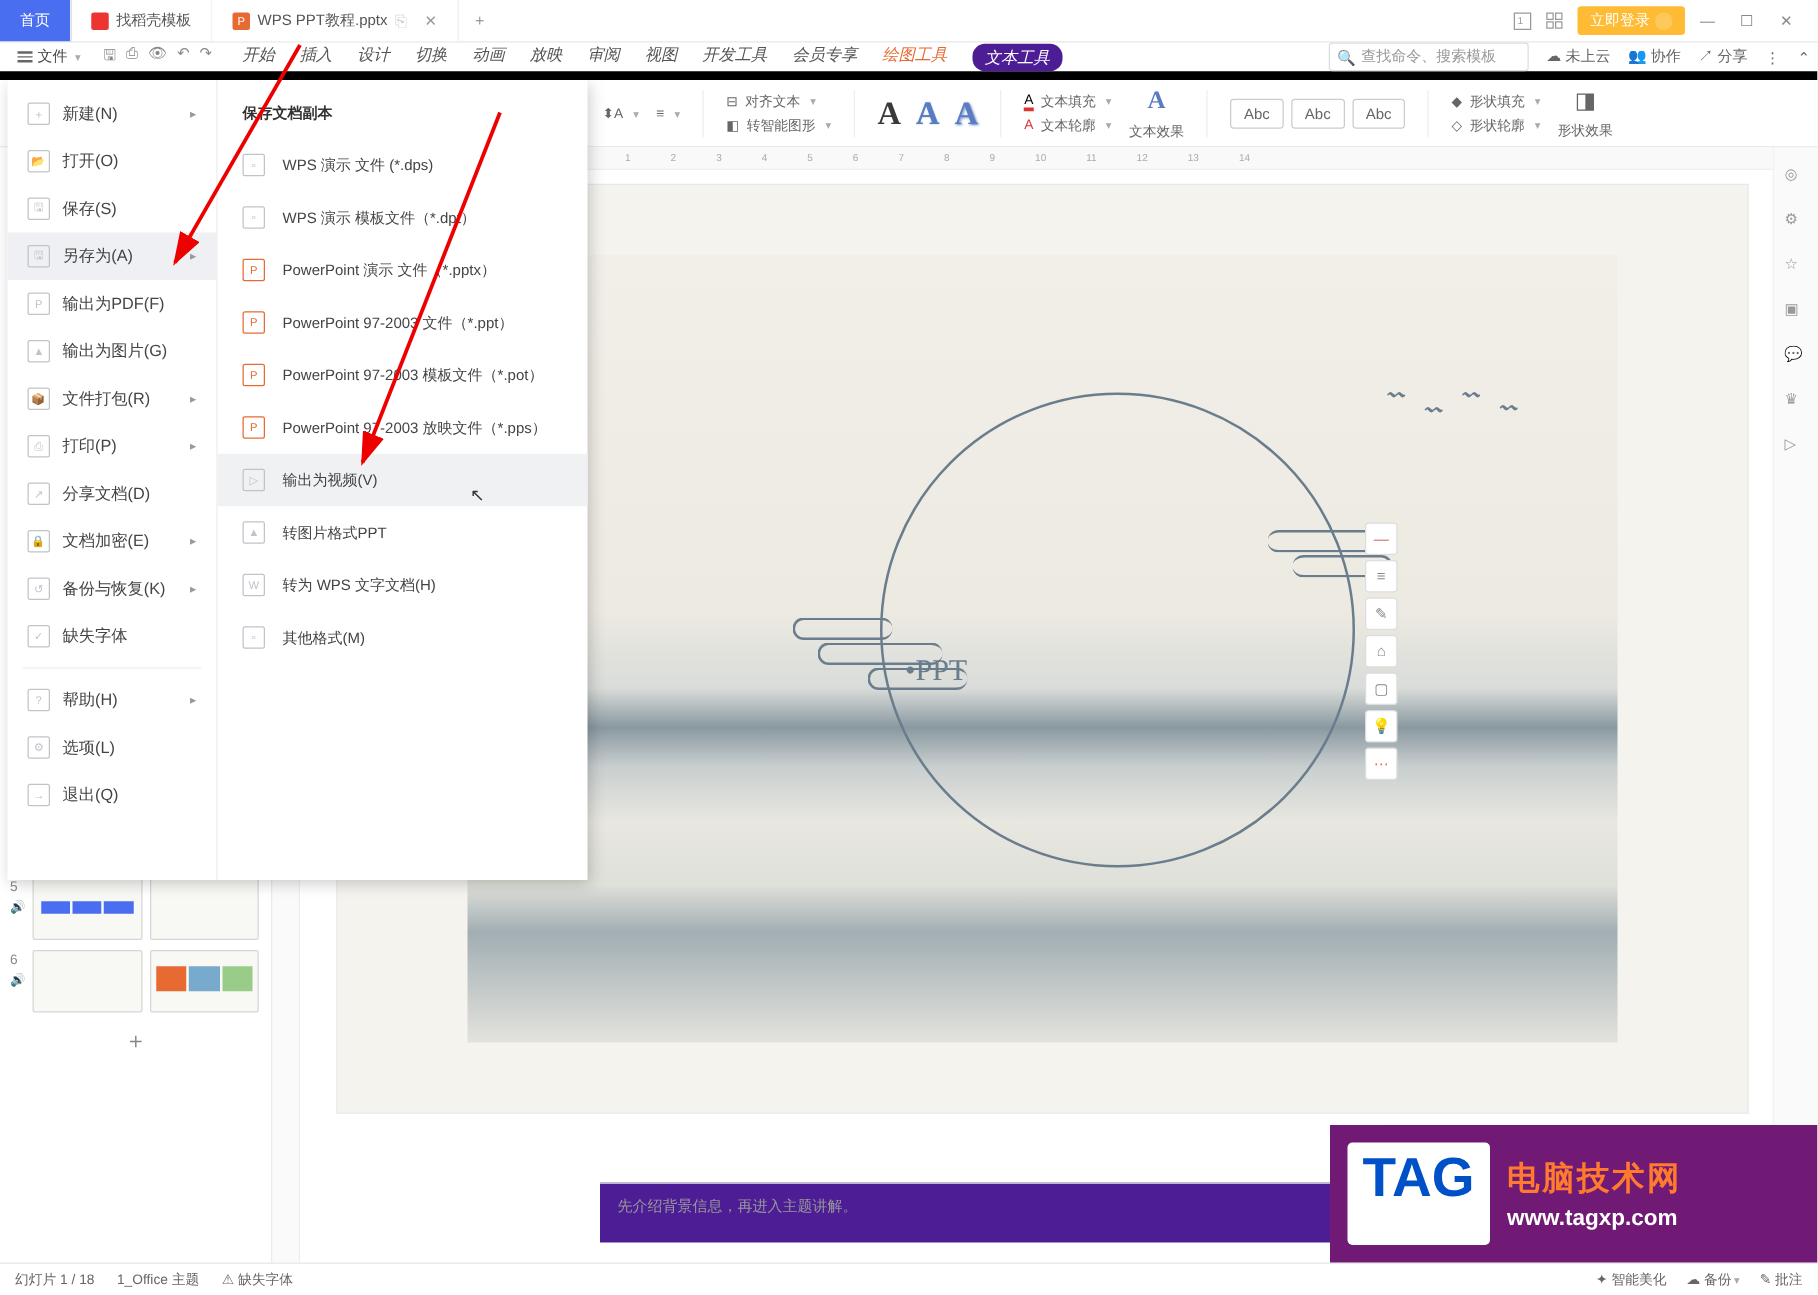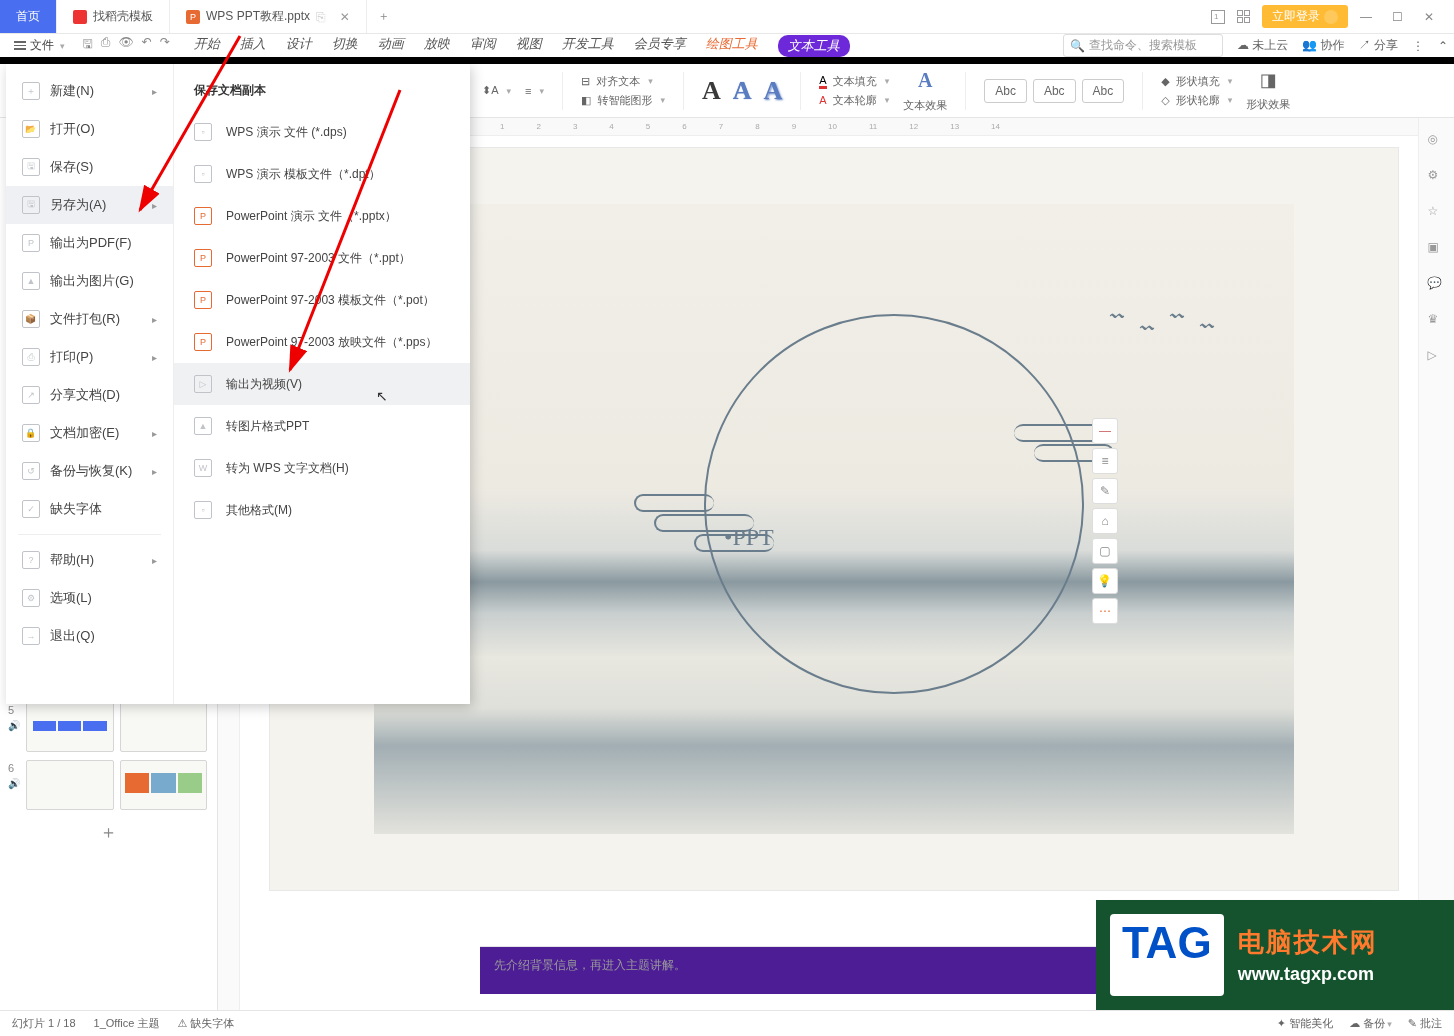--- a/index.html
+++ b/index.html
@@ -19,21 +19,21 @@
 .icon-sq{width:14px;height:14px;border:1px solid #999;display:inline-block;}
 
 
 .menubar{height:30px;display:flex;align-items:center;padding:0 6px;gap:4px;border-bottom:7px solid #000000;}
 .file-btn{display:flex;align-items:center;gap:4px;padding:3px 8px;color:#444;}
 .ham{display:inline-flex;flex-direction:column;gap:2px;}
 .ham i{width:12px;height:1.5px;background:#666;}
 .qat{display:flex;gap:8px;margin-left:6px;color:#888;}
 .menus{display:flex;gap:20px;margin-left:20px;font-size:13px;color:#555;font-style:italic;}
 .menus .m.drawing{color:#e86a33;}
-.menus .m.text{background:#6d28d9;color:#fff;padding:2px 10px;border-radius:10px;}
+.menus .m.text{background:#4c1d95;color:#fff;padding:2px 10px;border-radius:10px;}
 .menubar-right{margin-left:auto;display:flex;align-items:center;gap:14px;color:#666;font-size:12px;}
 .search{border:1px solid #ddd;border-radius:3px;padding:2px 6px;color:#999;display:flex;align-items:center;gap:4px;width:160px;}
 
 .ribbon{height:54px;border-bottom:1px solid #e5e5e5;display:flex;align-items:center;gap:14px;padding:4px 8px;color:#666;font-size:11px;}
 .ribbon .grp{display:flex;align-items:center;gap:6px;}
 .ribbon .sep{width:1px;height:38px;background:#eee;margin:0 4px;}
 .drop{font-size:9px;color:#aaa;margin-left:2px;}
 .big-a{font-family:Georgia,serif;font-size:26px;font-weight:bold;}
 .abc-box{border:1px solid #ccc;border-radius:3px;padding:4px 10px;font-size:12px;}
 .big-aa{display:flex;gap:12px;}
@@ -102,21 +102,21 @@
 
 
 .rsidebar{width:36px;border-left:1px solid #eee;background:#fafafa;display:flex;flex-direction:column;align-items:center;gap:18px;padding-top:14px;color:#999;}
 .rsidebar .ri{width:18px;height:18px;}
 
 
 .status{position:absolute;left:0;right:0;bottom:0;height:26px;border-top:1px solid #e5e5e5;display:flex;align-items:center;padding:0 12px;font-size:11px;color:#666;gap:18px;background:#fff;}
 .status .right{margin-left:auto;display:flex;gap:16px;align-items:center;}
 
 
-.watermark{position:absolute;right:0;bottom:26px;width:358px;height:110px;background:#14532d;color:#fff;display:flex;z-index:80;}
+.watermark{position:absolute;right:0;bottom:26px;width:390px;height:110px;background:#701a75;color:#fff;display:flex;z-index:80;}
 .watermark .tag{background:#fff;color:#0050c8;font-size:44px;font-weight:900;padding:4px 12px;margin:14px;border-radius:4px;font-family:Arial;}
 .watermark .txt{display:flex;flex-direction:column;justify-content:center;}
 .watermark .t1{font-size:26px;font-weight:bold;color:#ff7a2d;letter-spacing:2px;}
 .watermark .t2{font-size:18px;color:#fff;margin-top:4px;font-weight:bold;}
 
 svg{overflow:visible;}
 </style>
 </head>
 <body>
 

